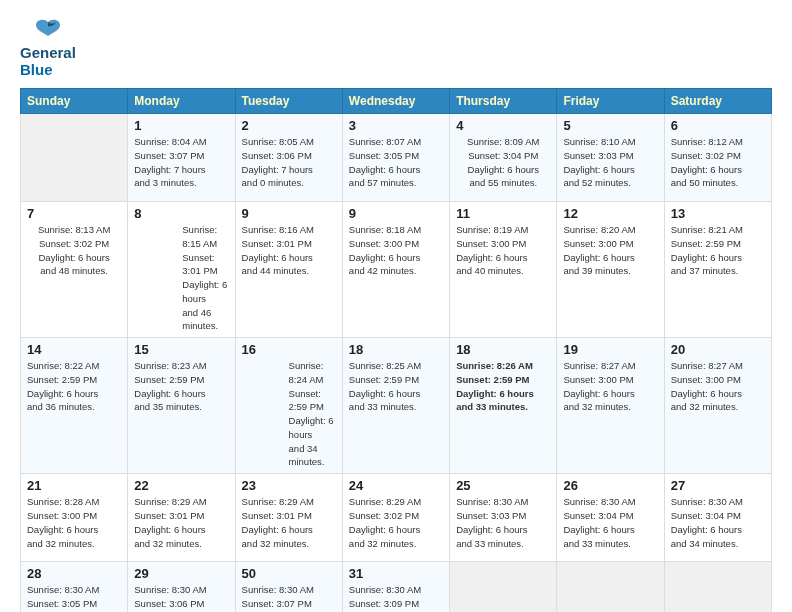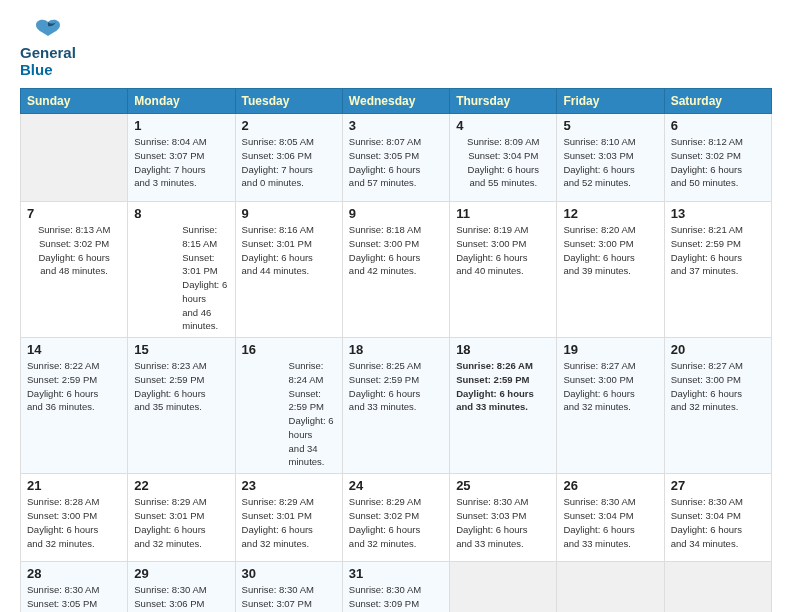--- a/index.html
+++ b/index.html
@@ -327,21 +327,21 @@
 and 35 minutes.</div>
           </td>
           <td>
             <div class="day-number">29</div>
             <div class="day-info" style="white-space: pre-line;">Sunrise: 8:30 AM
 Sunset: 3:06 PM
 Daylight: 6 hours
 and 36 minutes.</div>
           </td>
           <td>
-            <div class="day-number">30</div>
+            <div class="day-number">50</div>
             <div class="day-info" style="white-space: pre-line;">Sunrise: 8:30 AM
 Sunset: 3:07 PM
 Daylight: 6 hours
 and 37 minutes.</div>
           </td>
           <td>
             <div class="day-number">31</div>
             <div class="day-info" style="white-space: pre-line;">Sunrise: 8:30 AM
 Sunset: 3:09 PM
 Daylight: 6 hours

